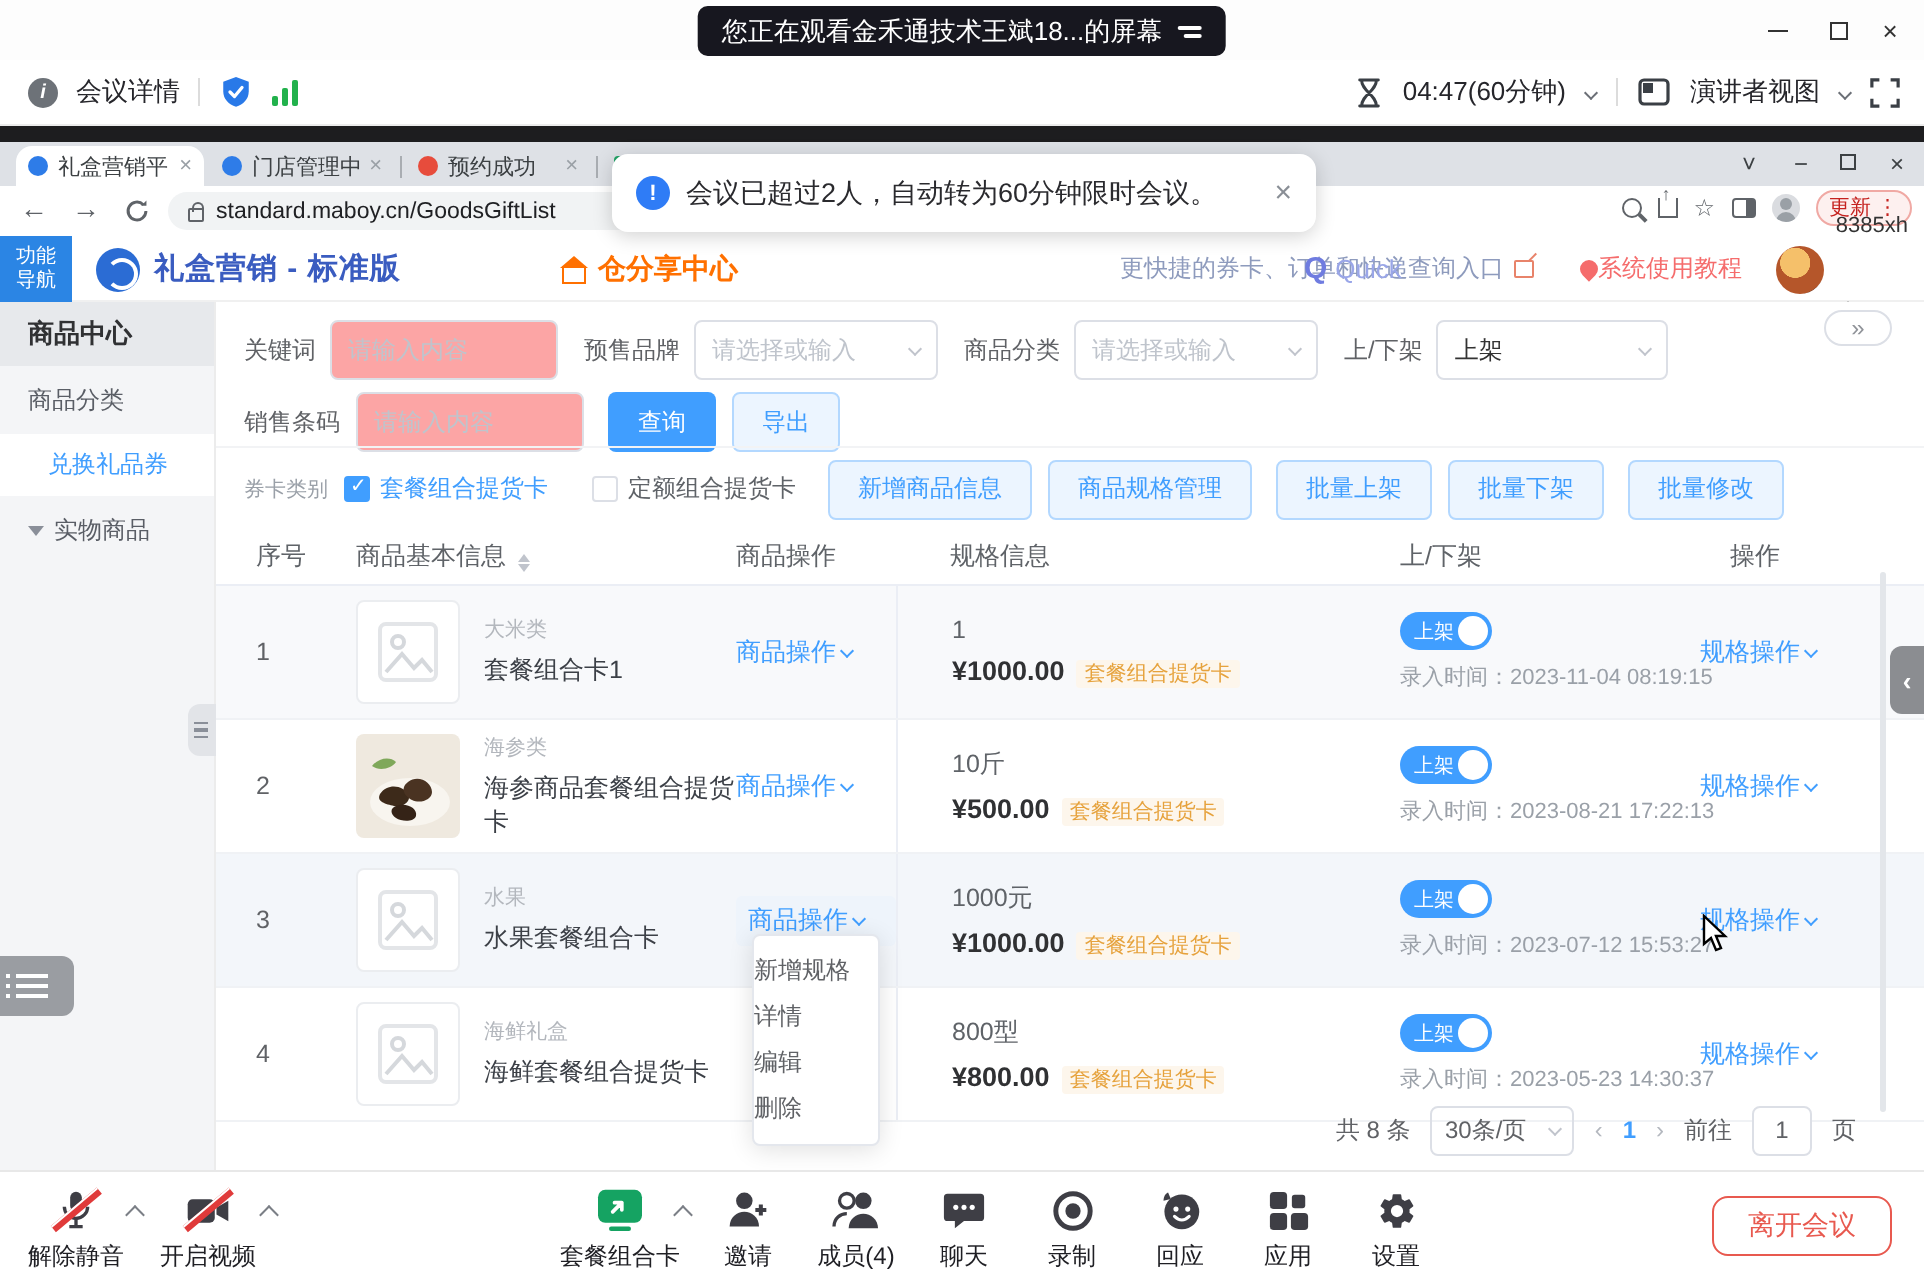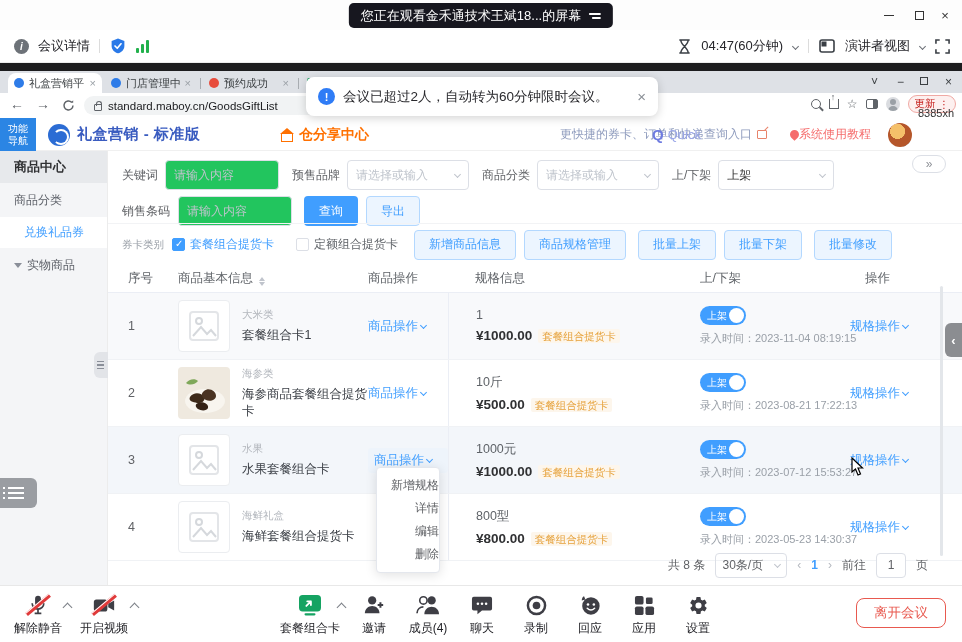--- a/index.html
+++ b/index.html
@@ -117,21 +117,21 @@
     border-radius:6px 0 0 6px; display:flex; flex-direction:column; justify-content:center; gap:2px; padding-left:3px; }
   .sb-handle i { display:block; width:7px; height:1.5px; background:#8a8f99; }
   .float-list { position:absolute; left:0; top:478px; width:37px; height:30px; background:#9a9da2;
     border-radius:0 6px 6px 0; z-index:30; display:flex; flex-direction:column; justify-content:center; gap:3px; padding-left:8px; }
   .float-list i { display:block; width:16px; height:2px; background:#fff; position:relative; }
   .float-list i:before { content:""; position:absolute; left:-5px; top:0; width:2px; height:2px; background:#fff; }
 
   
   .content { position:absolute; left:108px; top:151px; width:854px; height:434px; background:#fff; }
   .f-label { font-size:12px; color:#606266; }
-  .f-input { height:30px; border:1px solid #dcdfe6; border-radius:4px; background:#22c55e;
+  .f-input { height:30px; border:1px solid #dcdfe6; border-radius:4px; background:#fca5a5;
     font-size:12px; color:#333; padding:0 8px; font-family:inherit; }
   .f-input::placeholder { color:#bfc4cc; }
   .f-select { height:30px; border:1px solid #dcdfe6; border-radius:4px; background:#fff;
     display:flex; align-items:center; justify-content:space-between; padding:0 8px; font-size:12px; }
   .f-select .ph { color:#bfc4cc; } .f-select .val { color:#333; }
   .f-select .cd { color:#c0c4cc; margin-top:-2px; }
   .collapse-pill { position:absolute; right:16px; top:4px; width:34px; height:18px; border:1px solid #dcdfe6;
     border-radius:10px; background:#fff; color:#909399; font-size:12px; text-align:center; line-height:16px; }
   .btn-primary { height:30px; background:#409eff; color:#fff; border:none; border-radius:4px;
     font-size:12px; padding:0 15px; font-family:inherit; }
@@ -169,21 +169,21 @@
   .shelf-cell { display:flex; flex-direction:column; gap:6px; padding-left:17px; }
   .toggle { width:46px; height:19px; background:#409eff; border-radius:10px; position:relative;
     color:#fff; font-size:10px; display:flex; align-items:center; padding-left:7px; }
   .toggle .knob { position:absolute; right:2px; top:2px; width:15px; height:15px; background:#fff; border-radius:50%; }
   .time { font-size:11px; color:#9aa0a8; white-space:nowrap; }
   .op-cell { padding-left:12px; }
 
   .dropdown { position:absolute; left:268px; top:316px; width:64px; background:#fff;
     border:1px solid #e4e7ed; border-radius:4px; box-shadow:0 2px 12px rgba(0,0,0,.12); z-index:40;
     padding:6px 0; }
-  .dd-item { height:23px; line-height:23px; text-align:right; font-size:12px; color:#606266; }
+  .dd-item { height:23px; line-height:23px; text-align:left; font-size:12px; color:#606266; }
 
   .pagination { position:absolute; left:0; top:399px; width:834px; height:30px; display:flex;
     align-items:center; justify-content:flex-end; gap:10px; font-size:12px; color:#606266; padding-right:14px; }
   .psize { width:72px; height:25px; border:1px solid #dcdfe6; border-radius:4px; display:flex;
     align-items:center; justify-content:center; gap:12px; color:#606266; }
   .pg-arrow { color:#b4b8bf; font-size:12px; }
   .pg-cur { color:#409eff; font-weight:bold; }
   .goto-input { width:30px; height:25px; border:1px solid #dcdfe6; border-radius:4px; text-align:center;
     font-size:12px; color:#606266; font-family:inherit; }
   .content-scroll { position:absolute; right:19px; top:135px; width:3px; height:270px; background:#e3e6ea; border-radius:2px; }

